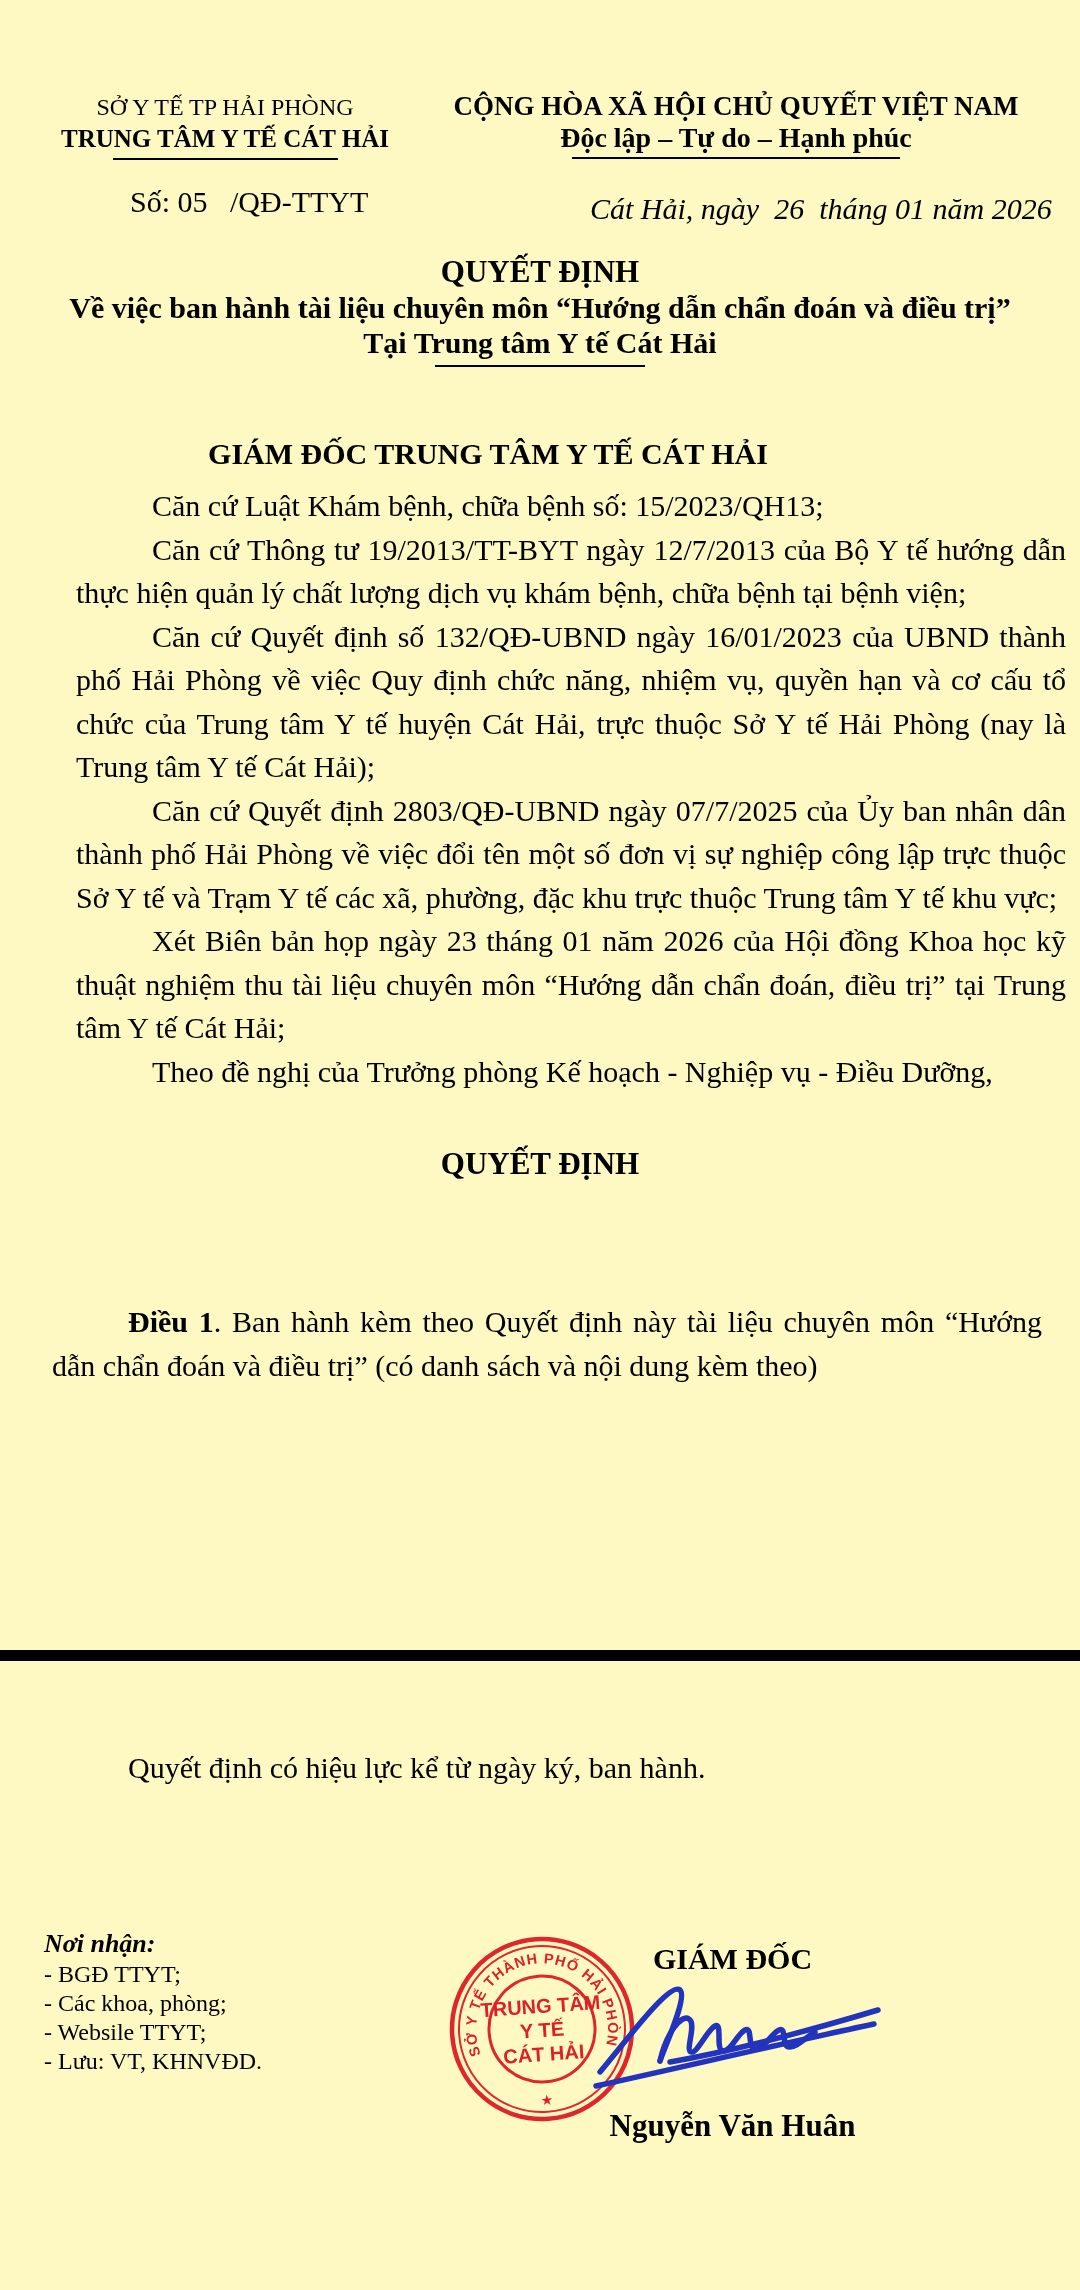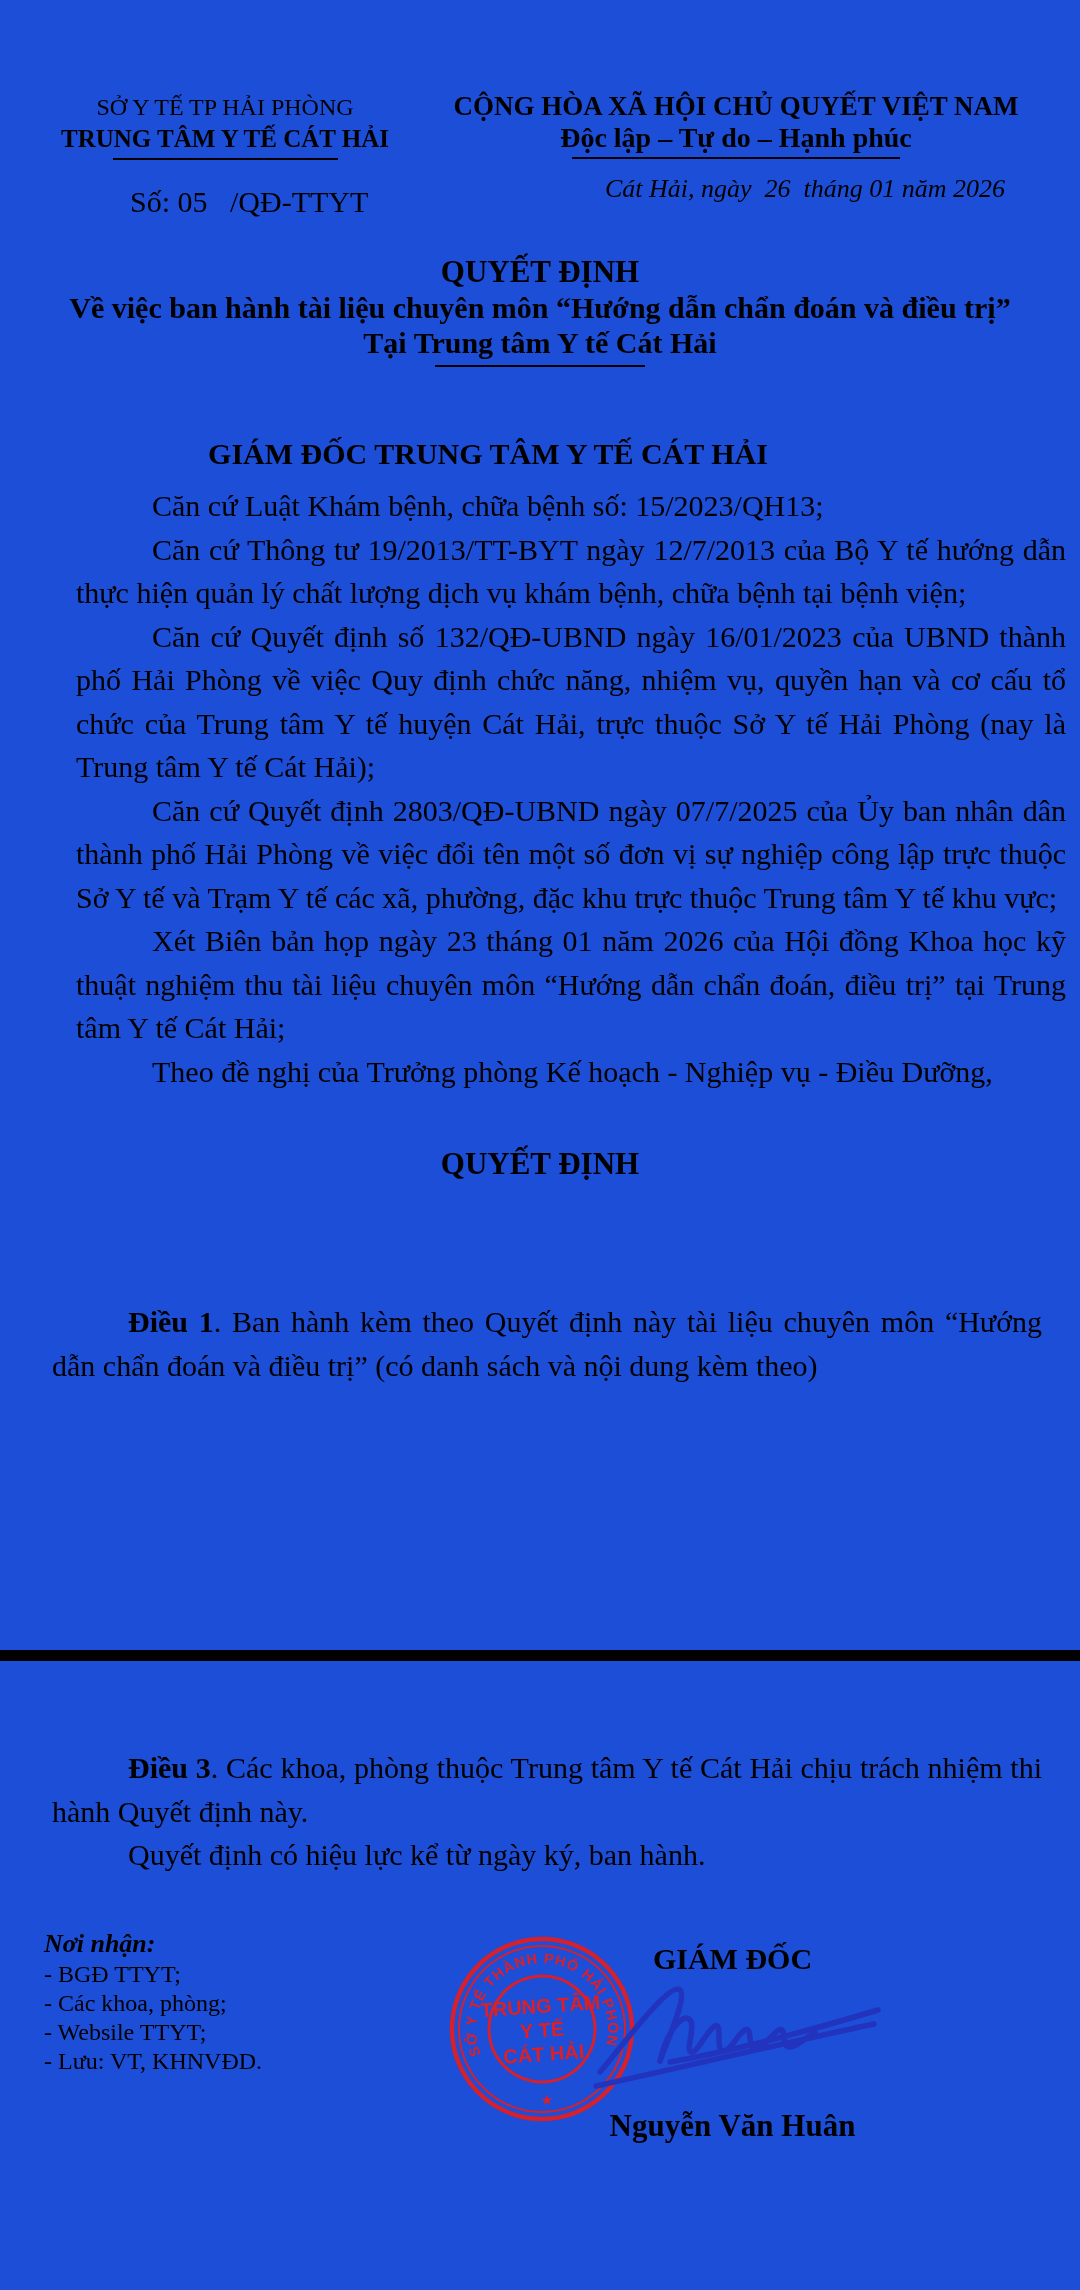--- a/index.html
+++ b/index.html
@@ -1,32 +1,32 @@
 <!DOCTYPE html>
 <html><head>
 <meta charset="utf-8">
 <style>
   html,body{margin:0;padding:0;background:#ffffff;}
   .page{
-    position:relative;width:1080px;height:2290px;background:#1d4ed8;
+    position:relative;width:1080px;height:2290px;background:#fef9c3;
     font-family:"Liberation Serif","DejaVu Serif",serif;color:#000;
     overflow:hidden;
   }
   
   .hdr-left{position:absolute;top:92px;left:40px;width:370px;text-align:center;}
   .hl1{font-size:24px;line-height:31px;}
   .hl2{font-size:25px;line-height:31px;font-weight:bold;}
   .hl-underline{width:225px;height:0;border-top:2px solid #000;margin:4px auto 0 auto;}
   .doc-number{position:absolute;top:185px;left:130px;font-size:30px;white-space:pre;}
   .hdr-right{position:absolute;top:90px;left:450px;width:572px;text-align:center;}
   .hr1{font-size:27px;line-height:32px;font-weight:bold;}
   .hr2{font-size:28px;line-height:32px;font-weight:bold;}
   .hr-underline{width:328px;height:0;border-top:2px solid #000;margin:3px auto 0 auto;}
-  .place-date{position:absolute;top:174px;left:590px;width:430px;text-align:center;
-    font-size:26px;font-style:italic;white-space:pre;}
+  .place-date{position:absolute;top:192px;left:590px;width:430px;text-align:center;
+    font-size:30px;font-style:italic;white-space:pre;}
   
   .title-block{position:absolute;top:254px;left:0;width:1080px;text-align:center;}
   .t1{font-size:31px;line-height:36px;font-weight:bold;white-space:nowrap;}
   .t2{font-size:30px;line-height:36px;font-weight:bold;white-space:nowrap;}
   .t3{font-size:30px;line-height:33px;font-weight:bold;white-space:nowrap;}
   .t-underline{width:210px;height:0;border-top:2px solid #000;margin:6px auto 0 auto;}
   .issuer{position:absolute;top:437px;left:0;width:976px;text-align:center;
     font-size:30px;font-weight:bold;white-space:nowrap;}
   
   .recitals{position:absolute;top:484px;left:52px;width:990px;
@@ -92,21 +92,20 @@
 
   <div class="decision-heading">QUYẾT ĐỊNH</div>
 
   <div class="articles">
     <p><span class="art-label">Điều 1</span><span>. Ban hành kèm theo Quyết định này tài liệu chuyên môn “Hướng dẫn chẩn đoán và điều trị” (có danh sách và nội dung kèm theo)</span></p>
   </div>
 
   <div class="pagebreak"></div>
 
   <div class="articles-p2">
-    <p><span class="art-label">Điều 3</span><span>. Các khoa, phòng thuộc Trung tâm Y tế Cát Hải chịu trách nhiệm thi hành Quyết định này.</span></p>
     <p>Quyết định có hiệu lực kể từ ngày ký, ban hành.</p>
   </div>
 
   <div class="recipients">
     <div class="rec-head">Nơi nhận:</div>
     <div>- BGĐ TTYT;</div>
     <div>- Các khoa, phòng;</div>
     <div>- Websile TTYT;</div>
     <div>- Lưu: VT, KHNVĐD.</div>
   </div>

